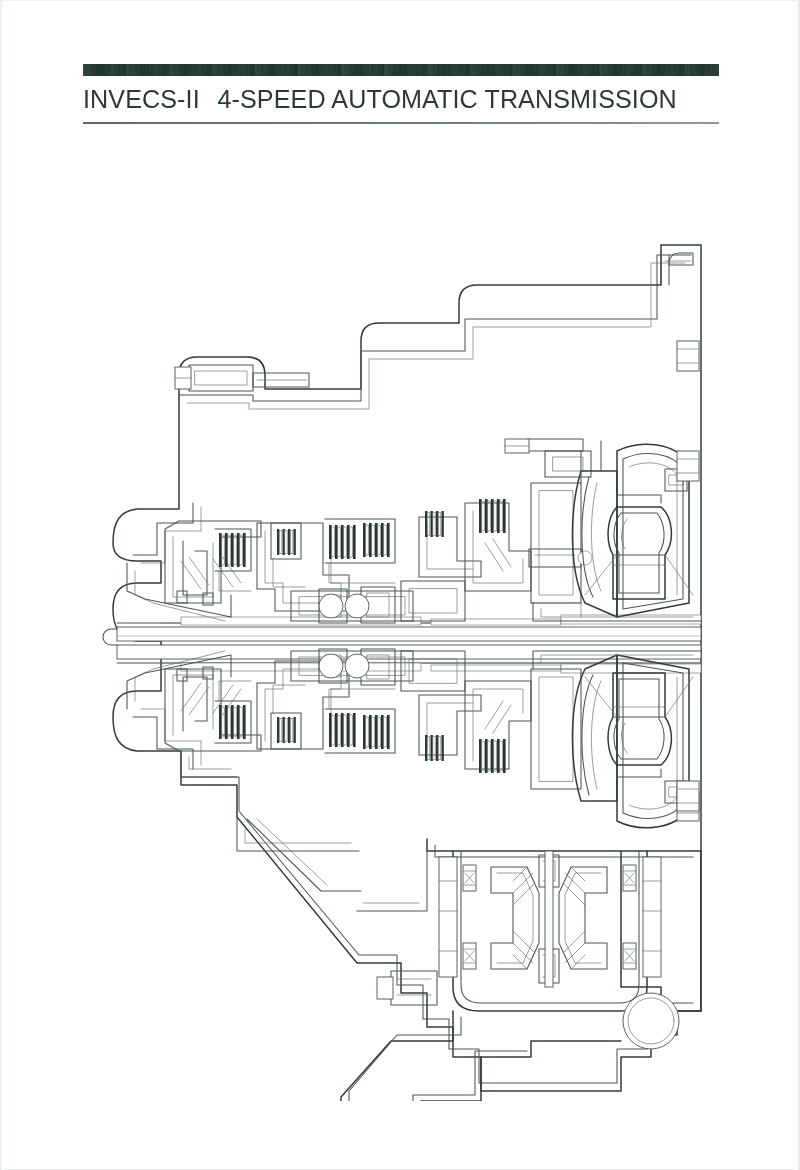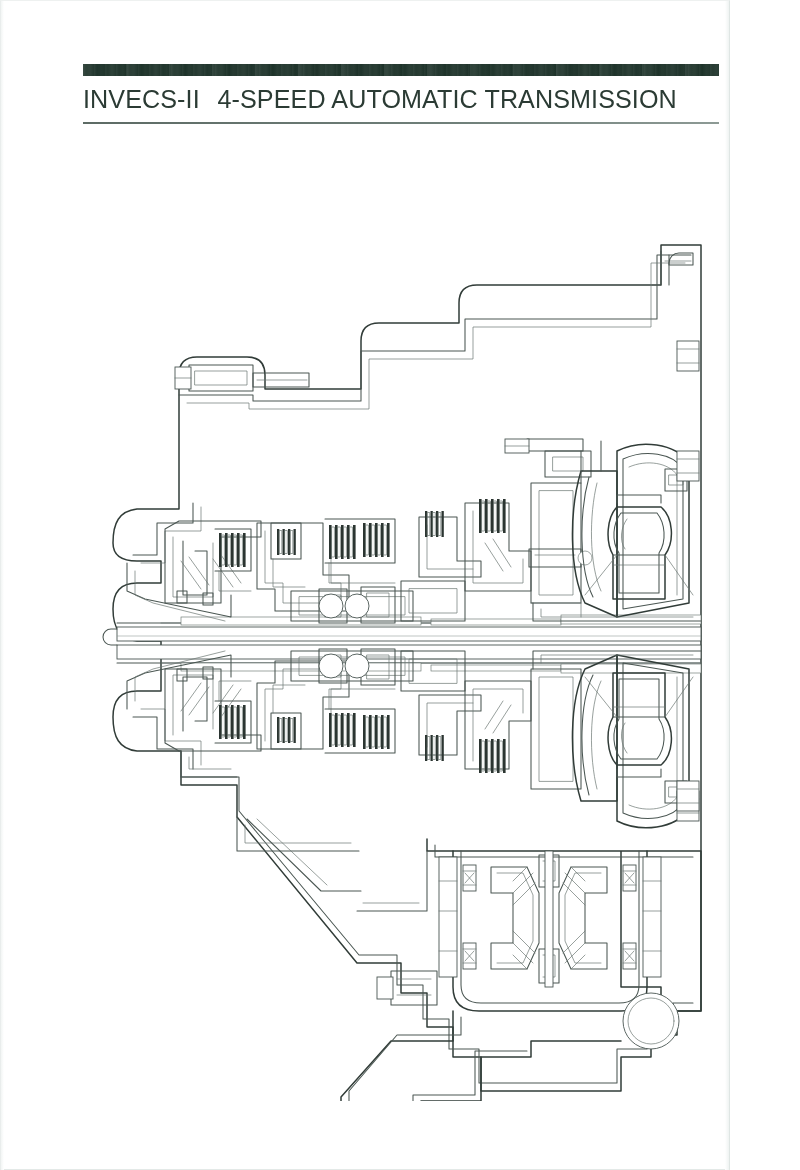--- a/index.html
+++ b/index.html
@@ -4,21 +4,21 @@
 <title>INVECS-II 4-SPEED AUTOMATIC TRANSMISSION</title>
 <style>
   html,body{margin:0;padding:0;background:#ffffff;}
   body{
     width:800px;height:1170px;position:relative;overflow:hidden;
     font-family:"Liberation Sans","DejaVu Sans",sans-serif;
     background:#ffffff;
   }
   
   .page{
-    position:absolute;left:0;top:0;width:730px;height:1170px;
+    position:absolute;left:0;top:0;width:800px;height:1170px;
     background:#ffffff;
     box-sizing:border-box;
     border-left:1px solid #e9edec;
     border-right:1px solid #dfe6e4;
     border-top:1px solid #eef1f0;
     border-bottom:1px solid #e3e9e7;
   }
   .page:before{
     content:"";position:absolute;left:0;top:0;width:3px;height:1170px;
     background:linear-gradient(90deg,#f2f5f4,#ffffff);

